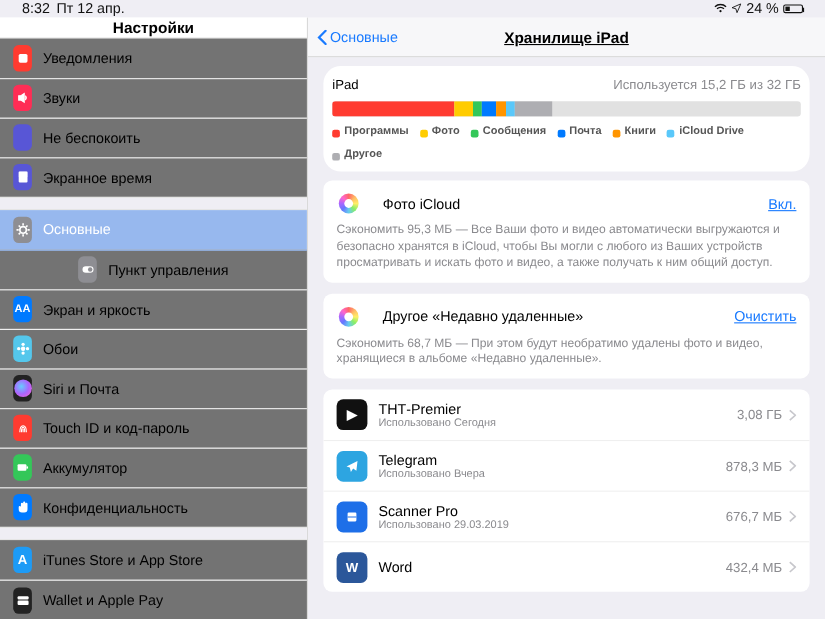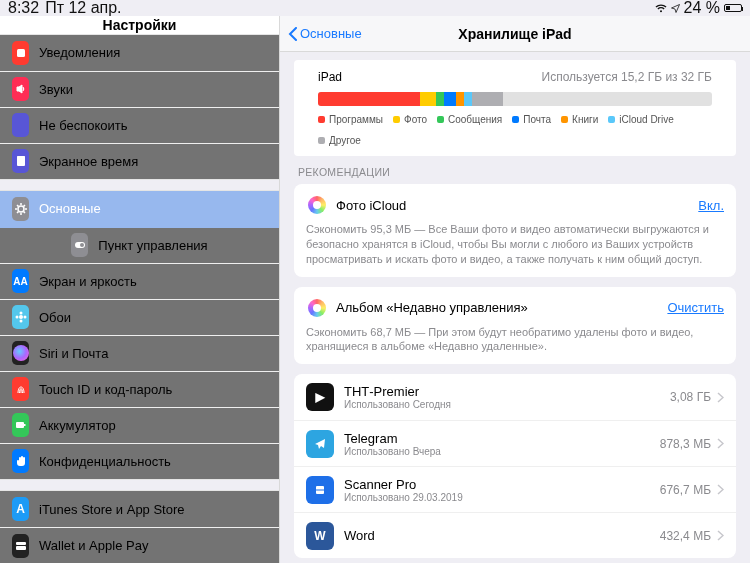--- a/index.html
+++ b/index.html
@@ -1,53 +1,53 @@
 <!DOCTYPE html>
 <html><head>
 <meta charset="utf-8">
 <style>
 * { box-sizing: border-box; margin: 0; padding: 0; font-family: -apple-system, "Helvetica Neue", Arial, sans-serif; }
 body { width: 750px; height: 563px; overflow: hidden; background: #efeef4; font-size: 13px; color: #000; }
 
-.statusbar { position: absolute; top: 0; left: 0; right: 0; height: 16px; display: flex; justify-content: space-between; align-items: center; padding: 0 8px; font-size: 16px; color: #111; }
+.statusbar { position: absolute; top: 0; left: 0; right: 0; height: 16px; display: flex; justify-content: space-between; align-items: flex-start; padding: 0 20px; font-size: 13px; color: #111; }
 .statusbar .left { display: flex; gap: 6px; }
 .statusbar .right { display: flex; gap: 4px; align-items: center; }
 .battery { width: 18px; height: 8px; border: 1px solid #111; border-radius: 2px; position: relative; }
 .battery::after { content:''; position:absolute; right:-2px; top:2px; width:1px; height:4px; background:#111; }
 .battery .fill { position:absolute; left:1px; top:1px; bottom:1px; width: 24%; background:#111; }
 
 .container { position: absolute; top: 16px; bottom: 0; left: 0; right: 0; display: flex; background:#fff; }
 .sidebar { width: 280px; border-right: 1px solid #d9d9d9; display: flex; flex-direction: column; background:#fff; }
 .sidebar-header { height: 36px; display:flex; align-items:center; justify-content:center; font-weight:600; font-size:14px; border-bottom:1px solid #e5e5e5;}
 .group-gap { height: 22px; background:#efeef4; border-top:1px solid #e5e5e5; border-bottom:1px solid #e5e5e5;}
 .srow { display:flex; align-items:center; height: 36px; padding: 0 12px; background:#737373; }
 .srow + .srow { border-top: 1px solid #efefef; }
 .srow .ic { width: 17px; height: 24px; border-radius: 5px; margin-right: 10px; display:flex; align-items:center; justify-content:center; flex-shrink:0; }
 .srow.selected { background:#97b8ee; color:#fff; }
 .srow.selected + .srow { border-top: 1px solid #97b8ee; justify-content: center; }
 
 .main { flex: 1; background:#efeef4; display:flex; flex-direction:column; overflow:hidden; }
 .main-header { height:36px; display:flex; align-items:center; border-bottom:1px solid #d9d9d9; background:#f7f7f9; position:relative; }
 .back { color:#197aff; display:flex; align-items:center; gap:2px; padding:0 8px; font-size:13px; }
-.main-title { position:absolute; left:0; right:0; text-align:center; font-weight:600; font-size:14px; pointer-events:none; }
+.main-title { position:absolute; left:0; right:0; text-align:center; font-weight:600; font-size:14px; pointer-events:none;text-decoration:underline; }
 
 .main-body { flex:1; overflow-y:auto; padding: 8px 14px 0 14px; }
-.card { background:#fff; border-radius:4px; padding: 10px 24px; margin-bottom: 8px; }
+.card { background:#fff; border-radius:16px; padding: 10px 8px; margin-bottom: 8px; }
 .card .line1 { display:flex; justify-content:space-between; font-size:12px; margin-bottom:8px;}
 .bar { height: 14px; width:100%; background:#e1e1e1; border-radius:3px; overflow:hidden; display:flex;}
 .seg { height:100%; }
 .legend { display:flex; flex-wrap:wrap; gap: 10px; margin-top:8px; font-size:10px; color:#555;}
-.lg { display:flex; align-items:center; gap:4px;}
+.lg { display:flex; align-items:flex-end; gap:4px;font-weight:bold;}
 .dot { width:7px; height:7px; border-radius:2px; }
 
 .sect-label { font-size:10.5px; color:#8a8a8e; margin: 10px 4px 6px 4px; letter-spacing: .3px; }
 
 .rec { background:#fff; border-radius:8px; margin-bottom:10px; padding: 10px 12px; }
 .rec-head { display:flex; align-items:center; justify-content:space-between; }
-.rec-head .lft { display:flex; align-items:center; gap:8px; font-size:13px;justify-content:center;}
+.rec-head .lft { display:flex; align-items:center; gap:20px; font-size:13px;justify-content:center;}
 .rec-action { color:#197aff; text-decoration:underline; font-size:13px;}
 .rec-desc { font-size:11px; color:#8a8a8e; margin-top:6px; line-height:1.35; }
 .photos-ic { width:22px; height:22px; border-radius:5px; position:relative; }
 .photos-ic::before { content:''; position:absolute; inset:2px; border-radius:50%; background: conic-gradient(#f66,#fb6,#fe6,#8e6,#6ce,#67f,#a6f,#f6c,#f66);}
 .photos-ic::after { content:''; position:absolute; inset:7px; background:#fff; border-radius:50%; }
 
 .app-list { background:#fff; border-radius:8px; overflow:hidden; margin-bottom:10px;}
 .arow { display:flex; align-items:center; height:46px; padding:0 12px; }
 .arow + .arow { border-top:1px solid #efefef; }
 .aicon { width:28px; height:28px; border-radius:6px; margin-right:10px; flex-shrink:0; display:flex; align-items:center; justify-content:center; font-size:14px; color:#fff;}
@@ -247,37 +247,36 @@
             <span class="lg"><span class="dot" style="background:#ff3b30"></span>Программы</span>
             <span class="lg"><span class="dot" style="background:#ffcc00"></span>Фото</span>
             <span class="lg"><span class="dot" style="background:#34c759"></span>Сообщения</span>
             <span class="lg"><span class="dot" style="background:#007aff"></span>Почта</span>
             <span class="lg"><span class="dot" style="background:#ff9500"></span>Книги</span>
             <span class="lg"><span class="dot" style="background:#5ac8fa"></span>iCloud Drive</span>
             <span class="lg"><span class="dot" style="background:#aeaeb2"></span>Другое</span>
           </div>
       </div>
 
-      <div class="sect-label">РЕКОМЕНДАЦИИ</div>
       <div id="recs">
           <div class="rec">
             <div class="rec-head">
               <span class="lft">
                 <span class="photos-ic"></span>
                 <span>Фото iCloud</span>
               </span>
               <span class="rec-action">Вкл.</span>
             </div>
             <div class="rec-desc">Сэкономить 95,3 МБ — Все Ваши фото и видео автоматически выгружаются и безопасно хранятся в iCloud, чтобы Вы могли с любого из Ваших устройств просматривать и искать фото и видео, а также получать к ним общий доступ.</div>
           </div>
           <div class="rec">
             <div class="rec-head">
               <span class="lft">
                 <span class="photos-ic"></span>
-                <span>Альбом «Недавно управления»</span>
+                <span>Другое «Недавно удаленные»</span>
               </span>
               <span class="rec-action">Очистить</span>
             </div>
             <div class="rec-desc">Сэкономить 68,7 МБ — При этом будут необратимо удалены фото и видео, хранящиеся в альбоме «Недавно удаленные».</div>
           </div>
         </div>
       <div class="app-list" id="apps">
           <div class="arow">
             <span class="aicon" style="background:#111">
               <span style="color:#fff;font-weight:700;font-size:12px">▶</span>

